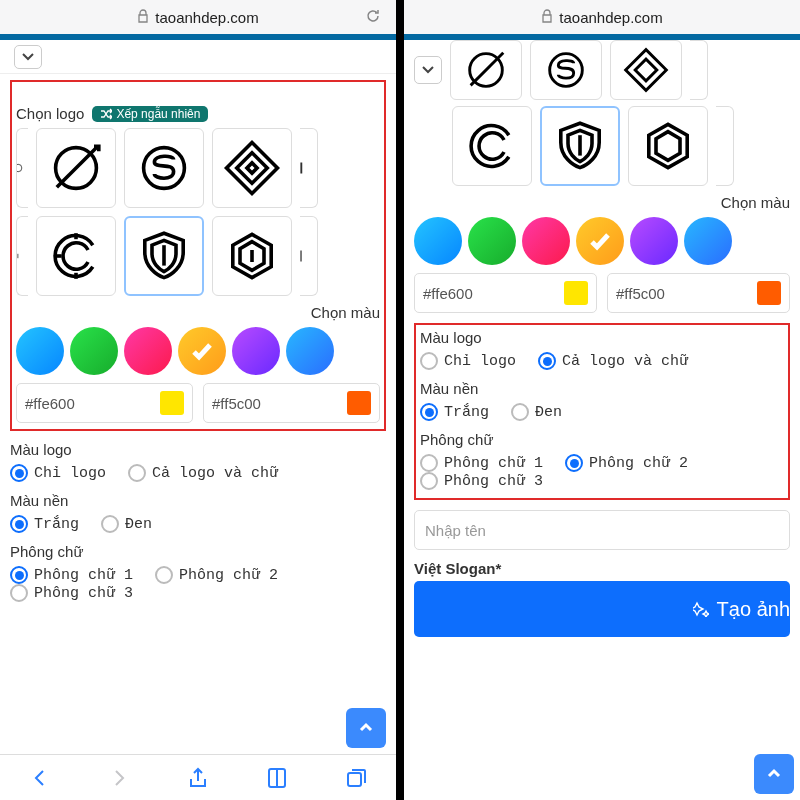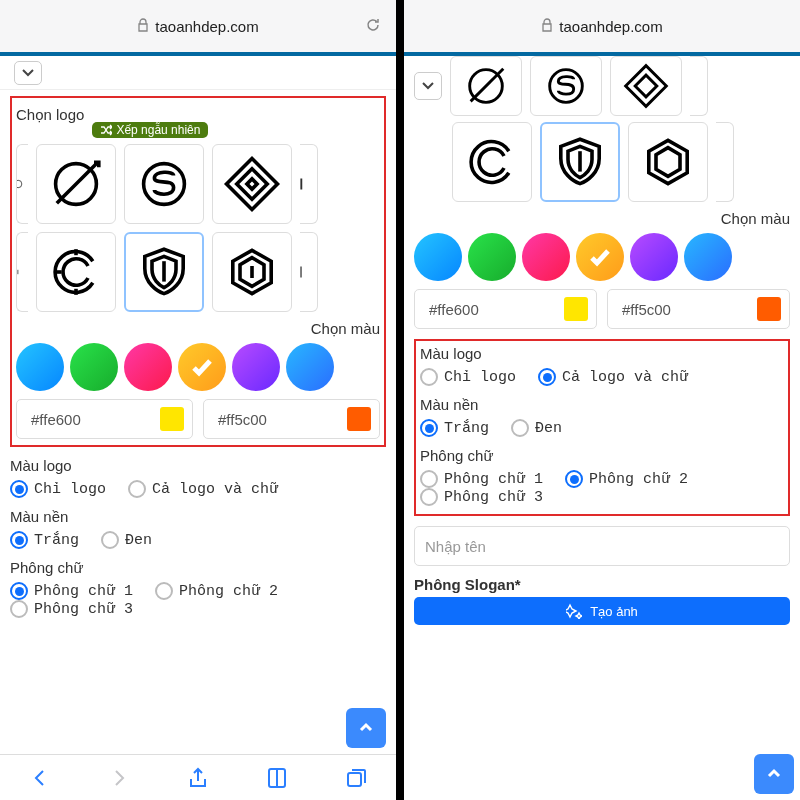--- a/index.html
+++ b/index.html
@@ -15,26 +15,26 @@
     background: #fff;
     color: #333;
     display: flex;
     flex-direction: column;
     overflow: hidden;
     position: relative;
   }
   .phone-left { width: 396px; height: 800px; }
   .phone-right { width: 396px; height: 800px; margin-left: 8px; }
   .url-bar {
-    height: 56px;
+    height: 40px;
     display: flex;
     align-items: center;
     justify-content: center;
     background: #f6f6f7;
-    border-bottom: 4px solid #0369a1;
+    border-bottom: 6px solid #0369a1;
     position: relative;
     font-size: 15px;
     color: #222;
   }
   .url-lock { margin-right: 6px; opacity: .7; }
   .url-refresh { position: absolute; right: 14px; opacity: .7; }
   .dropdown-row {
     height: 34px;
     display: flex;
     align-items: center;
@@ -57,27 +57,27 @@
     color: #333;
     position: relative;
   }
   .red-box {
     border: 2px solid #e02a2a;
     padding: 4px 4px 6px 4px;
     margin-bottom: 10px;
   }
   .section-title {
     display: flex;
-    align-items: flex-start;
+    align-items: flex-end;
     gap: 8px;
     margin: 4px 0 6px 0;
     font-size: 15px;
   }
   .shuffle-pill {
-    background: #4d7c0f;
+    background: #0f766e;
     color: #fff;
     border-radius: 5px;
     font-size: 12px;
     padding: 1px 8px;
     display: inline-flex;
     align-items: center;
     gap: 4px;
     margin-top: 16px;
   }
   .logo-row {
@@ -116,21 +116,21 @@
   .sw-gold { background: linear-gradient(135deg,#ffca2a,#ff9c1a); }
   .sw-purple { background: linear-gradient(135deg,#b84bff,#6a29ff); }
   .sw-blue2 { background: linear-gradient(135deg,#28b7ff,#2a6dff); }
   .sw .check { stroke:#fff; stroke-width:5; fill:none; width:24px; height:24px; }
   .hex-row { display:flex; gap:10px; }
   .hex-box {
     flex:1;
     border:1px solid #ddd;
     border-radius:5px;
     height:40px;
-    display:flex; align-items:center; padding:0 14px;
+    display:flex; align-items:center; padding:0 8px;
     font-size:15px; color:#555;
     position:relative;
   }
   .hex-chip {
     width:24px; height:24px;
     position:absolute; right:8px;
     border-radius:3px;
   }
   .section-block { margin: 10px 0 4px 0; font-size:15px; }
   .opt-row { display:flex; gap:22px; margin:6px 0 10px 0; align-items:center; font-size:15px; }
@@ -142,23 +142,23 @@
   }
   .radio.on { border-color:#0d6efd; }
   .radio.on .dot { width:9px; height:9px; background:#0d6efd; border-radius:50%; }
   .input-box {
     border:1px solid #ddd; border-radius:5px; height:40px;
     display:flex; align-items:center; padding:12px 10px; color:#999;
     font-size:15px; margin:4px 0 10px 0;
   }
   .label-bold { font-weight:600; margin-top:6px; }
   .create-btn {
-    background:#0d6efd; color:#fff; height:28px;
-    display:flex; align-items:center; justify-content:center;
-    border-radius:5px; gap:8px; font-size:13px;
+    background:#0d6efd; color:#fff; height:56px;
+    display:flex; align-items:center; justify-content:flex-end;
+    border-radius:5px; gap:8px; font-size:20px;
     margin-top:4px;
   }
   .float-up {
     position:absolute;
     width:40px; height:40px;
     background:#3b8afd; border-radius:6px;
     display:flex; align-items:center; justify-content:center;
   }
   .float-up svg { stroke:#fff; stroke-width:3; fill:none; width:18px; height:18px; }
   .safari-bar {
@@ -515,21 +515,21 @@
             <span class="radio"></span>
             <span>Phông chữ 3</span>
           </span>
       </div>
     </div>
 
     <div class="input-box">
       <span>Nhập tên</span>
     </div>
 
-    <div class="label-bold">Phông Slogan*</div>
+    <div class="label-bold">Việt Slogan*</div>
 
     <div class="create-btn">
       <svg width="16" height="16" viewBox="0 0 16 16">
           <path d="M4 2l2 4 4 2-4 2-2 4-2-4-4-2 4-2zM13 10l1 2 2 1-2 1-1 2-1-2-2-1 2-1z" fill="none" stroke="#fff" stroke-width="1.4"></path>
         </svg>
       <span>Tạo ảnh</span>
     </div>
 
     <div class="float-up" style="right:6px; bottom:6px">
       <svg viewBox="0 0 18 18">

